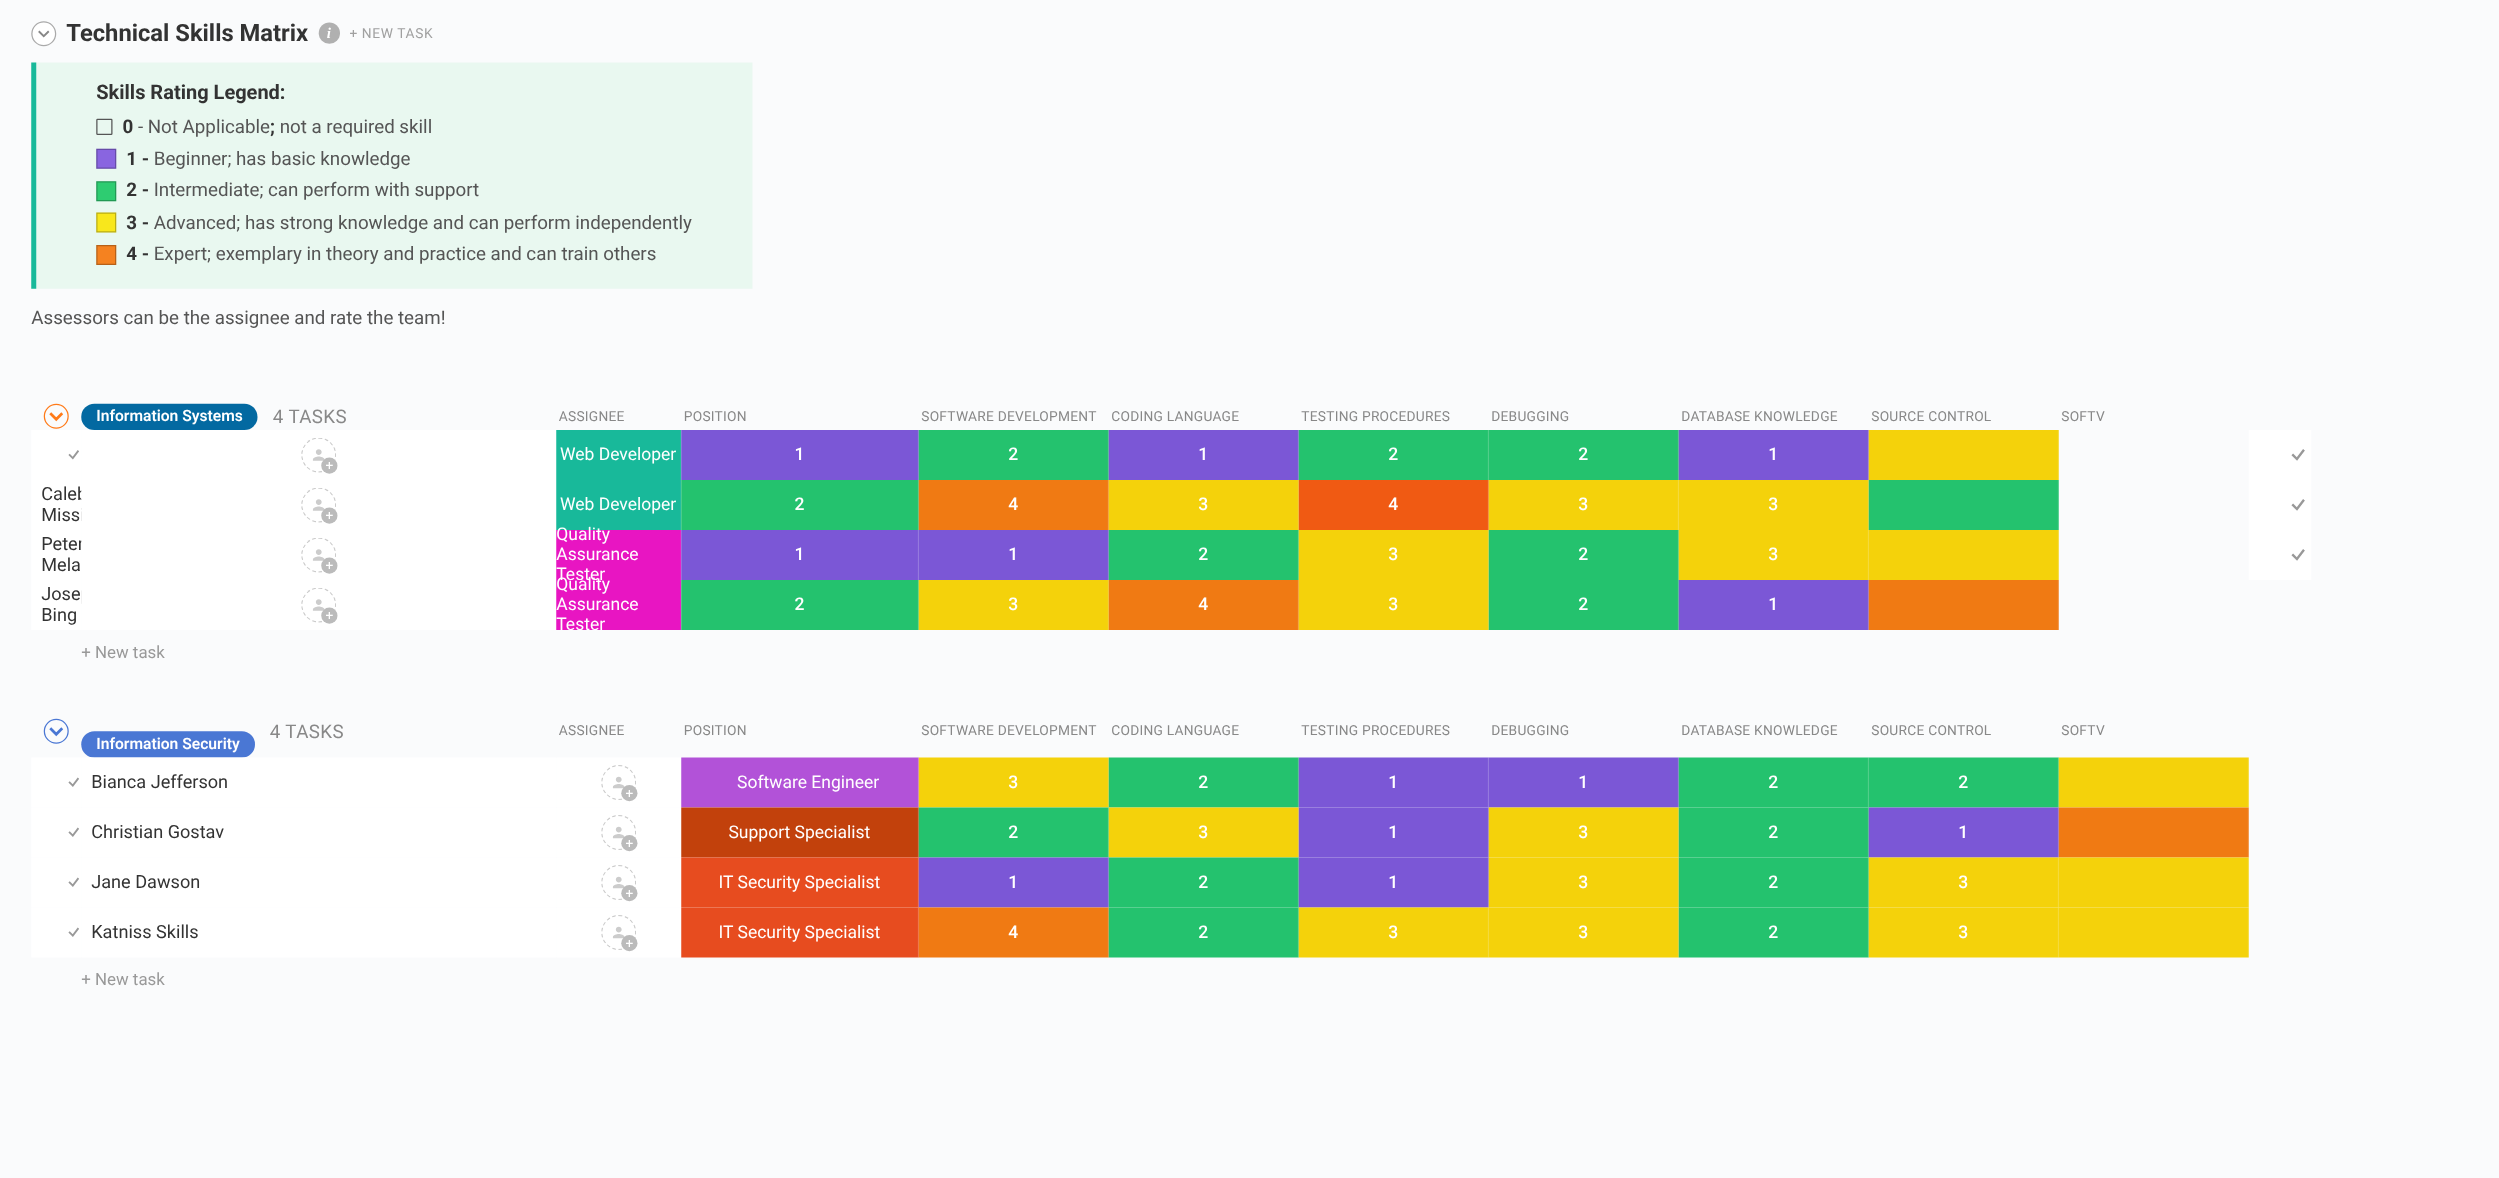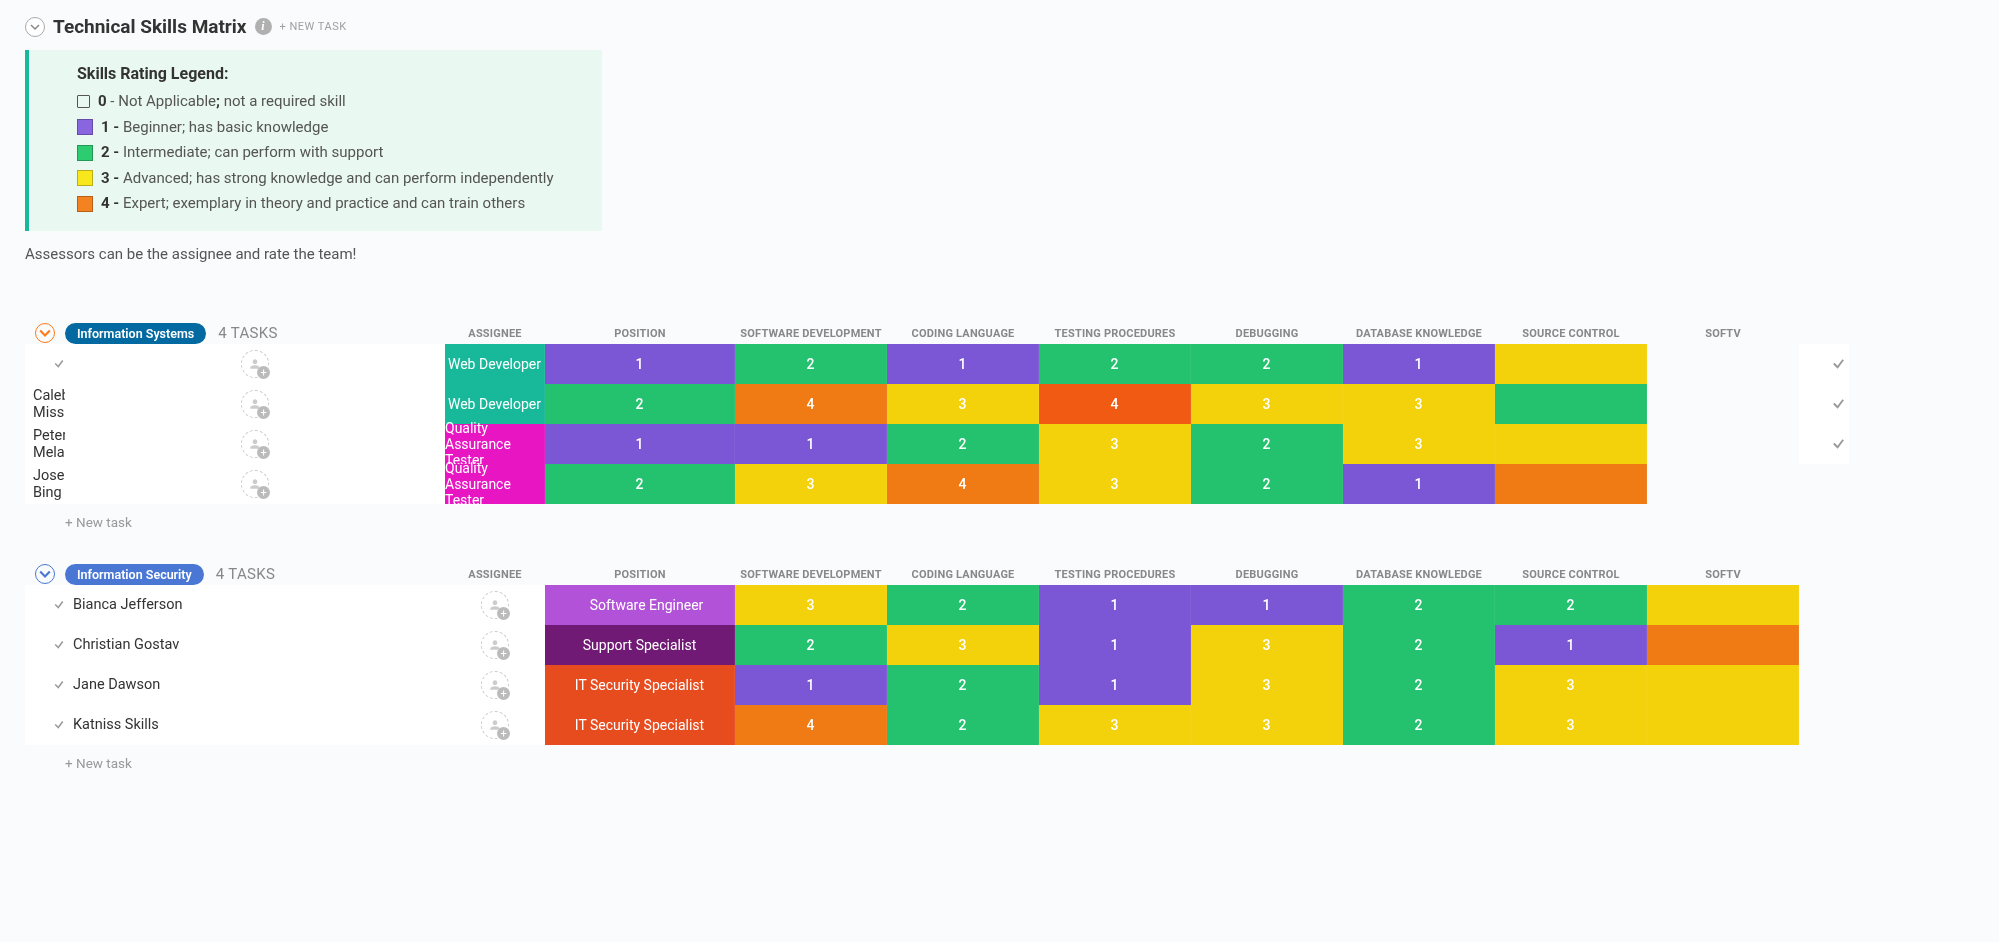--- a/index.html
+++ b/index.html
@@ -112,22 +112,21 @@
 
   
   .grid {
     display: grid;
     grid-template-columns: 40px 380px 100px 190px repeat(7, 152px) 50px;
     align-items: center;
   }
   .col-head {
     font-size: 11px;
     color: #888;
-    font-weight: 700;
-    text-align: center;
+    font-weight: 400;
     padding: 4px 2px;
     text-transform: uppercase;
     letter-spacing: .2px;
   }
 
   .check-cell {
     height: 40px;
     display:flex;align-items:center;justify-content:center;
     cursor:pointer;
     background:#fff;
@@ -345,21 +344,21 @@
     <div class="group">
       <div class="grid">
         <div style="display: flex; align-items: center; justify-content: center;">
           <div class="group-collapse" style="border:1.5px solid #4a77d4">
             <svg viewBox="0 0 10 10">
               <path d="M1 3 L5 7 L9 3" fill="none" stroke="#4a77d4" stroke-width="1.8"></path>
             </svg>
           </div>
         </div>
         <div style="display: flex; align-items: center; gap: 12px;">
-          <span class="group-pill" style="background: rgb(74, 119, 212);">Information Security</span>
+          <span class="group-pill" style="background: rgb(74, 119, 212); margin-top: 21px;">Information Security</span>
           <span class="group-count">4 TASKS</span>
         </div>
         <div class="col-head">ASSIGNEE</div>
         <div class="col-head">POSITION</div>
         <div class="col-head">SOFTWARE DEVELOPMENT</div>
         <div class="col-head">CODING LANGUAGE</div>
         <div class="col-head">TESTING PROCEDURES</div>
         <div class="col-head">DEBUGGING</div>
         <div class="col-head">DATABASE KNOWLEDGE</div>
         <div class="col-head">SOURCE CONTROL</div>
@@ -395,21 +394,21 @@
         </div>
         <div class="name-cell">Christian Gostav</div>
         <div class="assignee-cell">
           <div class="avatar">
             <svg viewBox="0 0 24 24">
               <path d="M12 12c2.2 0 4-1.8 4-4s-1.8-4-4-4-4 1.8-4 4 1.8 4 4 4zm0 2c-2.7 0-8 1.3-8 4v2h16v-2c0-2.7-5.3-4-8-4z"></path>
             </svg>
             <span class="plus">+</span>
           </div>
         </div>
-        <div class="pos-cell" style="background: #701a75;">Support Specialist</div>
+        <div class="pos-cell" style="background: #c2410c;">Support Specialist</div>
         <div class="skill-cell" style="background: rgb(36, 194, 110);">2</div>
         <div class="skill-cell" style="background: rgb(244, 210, 11);">3</div>
         <div class="skill-cell" style="background: rgb(123, 87, 214);">1</div>
         <div class="skill-cell" style="background: rgb(244, 210, 11);">3</div>
         <div class="skill-cell" style="background: rgb(36, 194, 110);">2</div>
         <div class="skill-cell" style="background: rgb(123, 87, 214);">1</div>
         <div class="skill-cell" style="background: rgb(240, 122, 19);"></div>
         <div style="background: rgb(255, 255, 255);"></div>
         <div class="check-cell" style="padding-left: 28px;">
           <svg viewBox="0 0 16 16">

